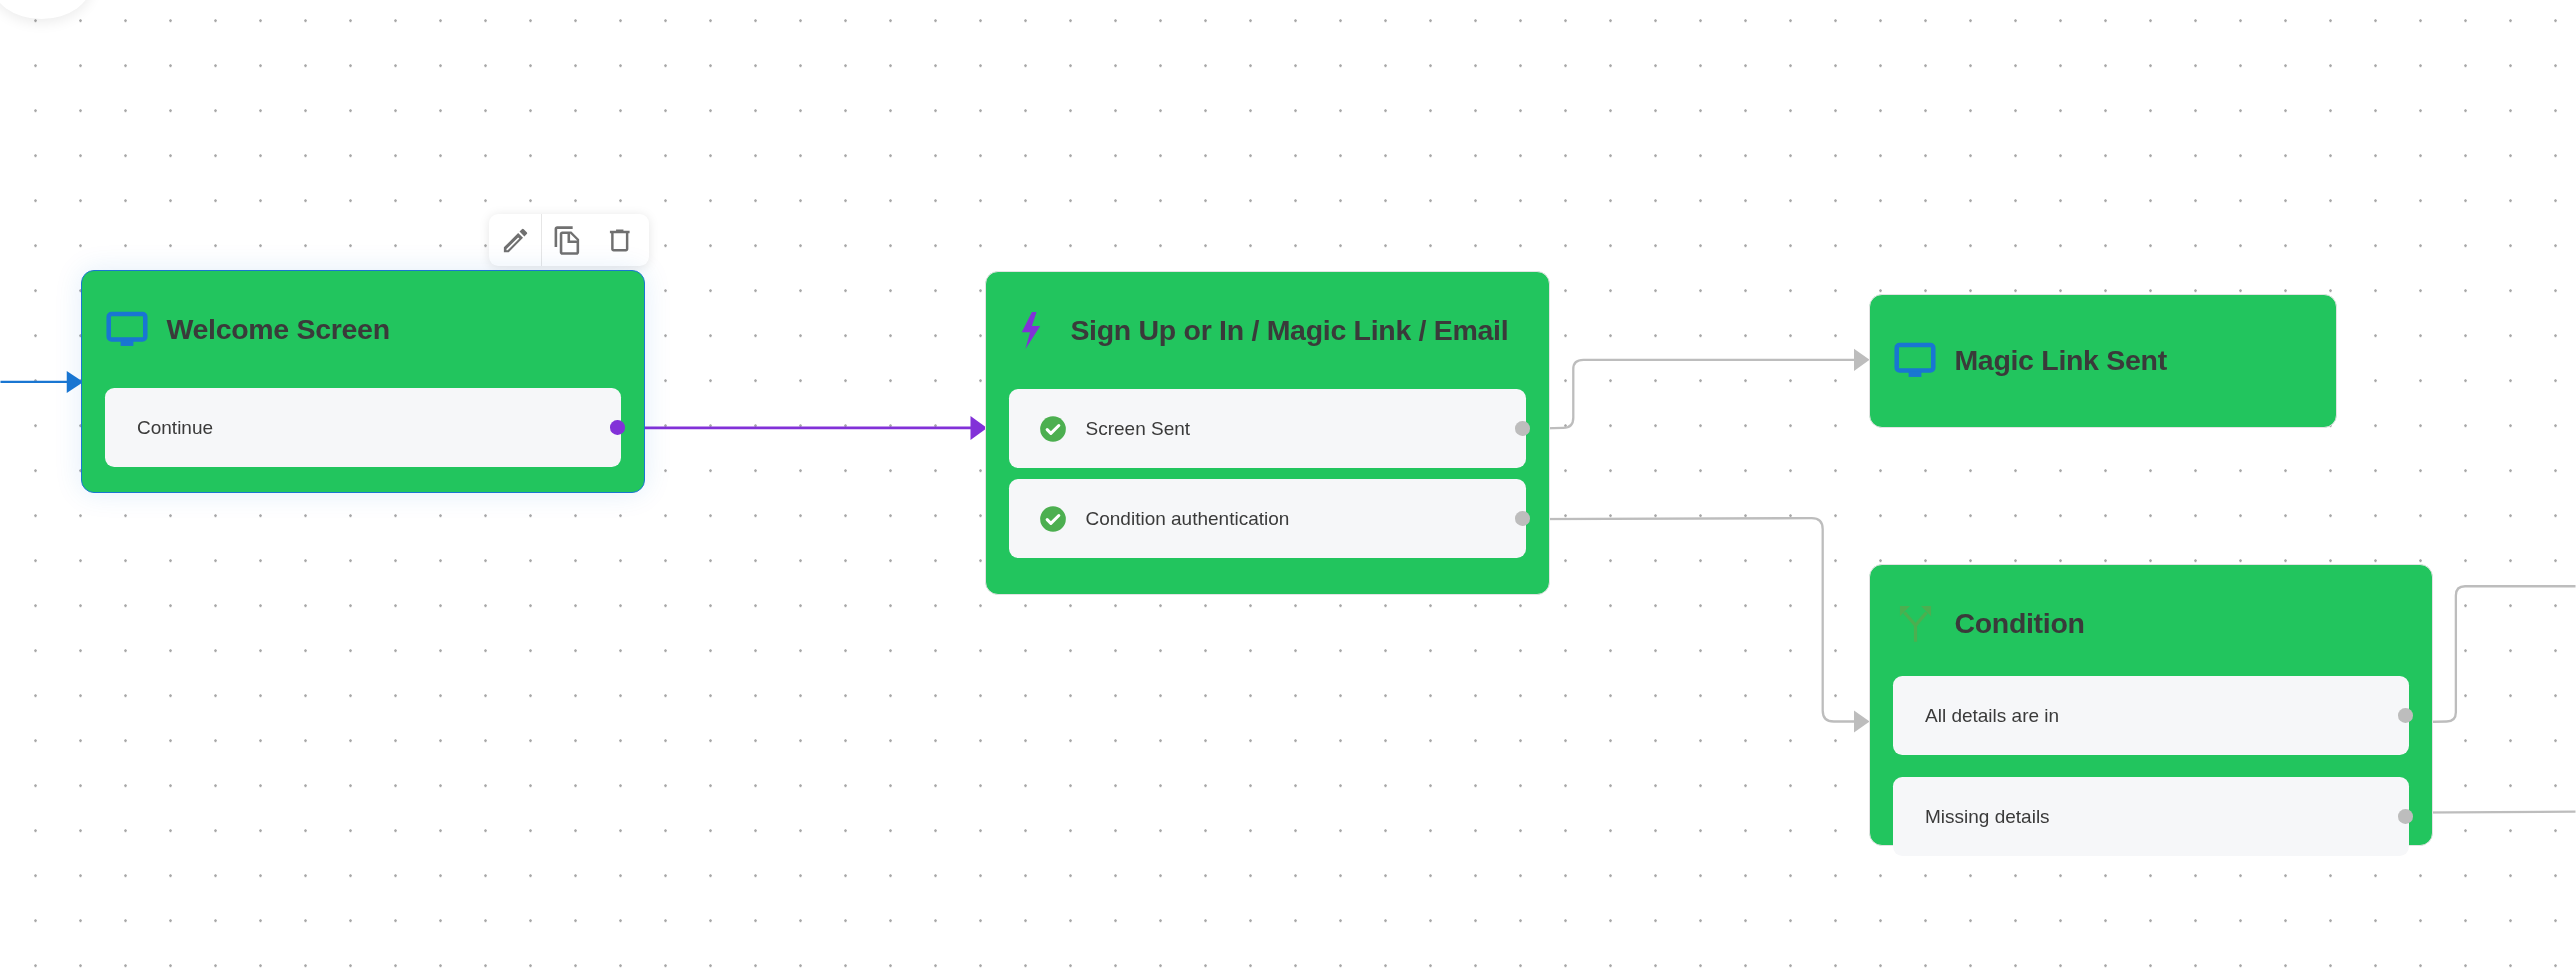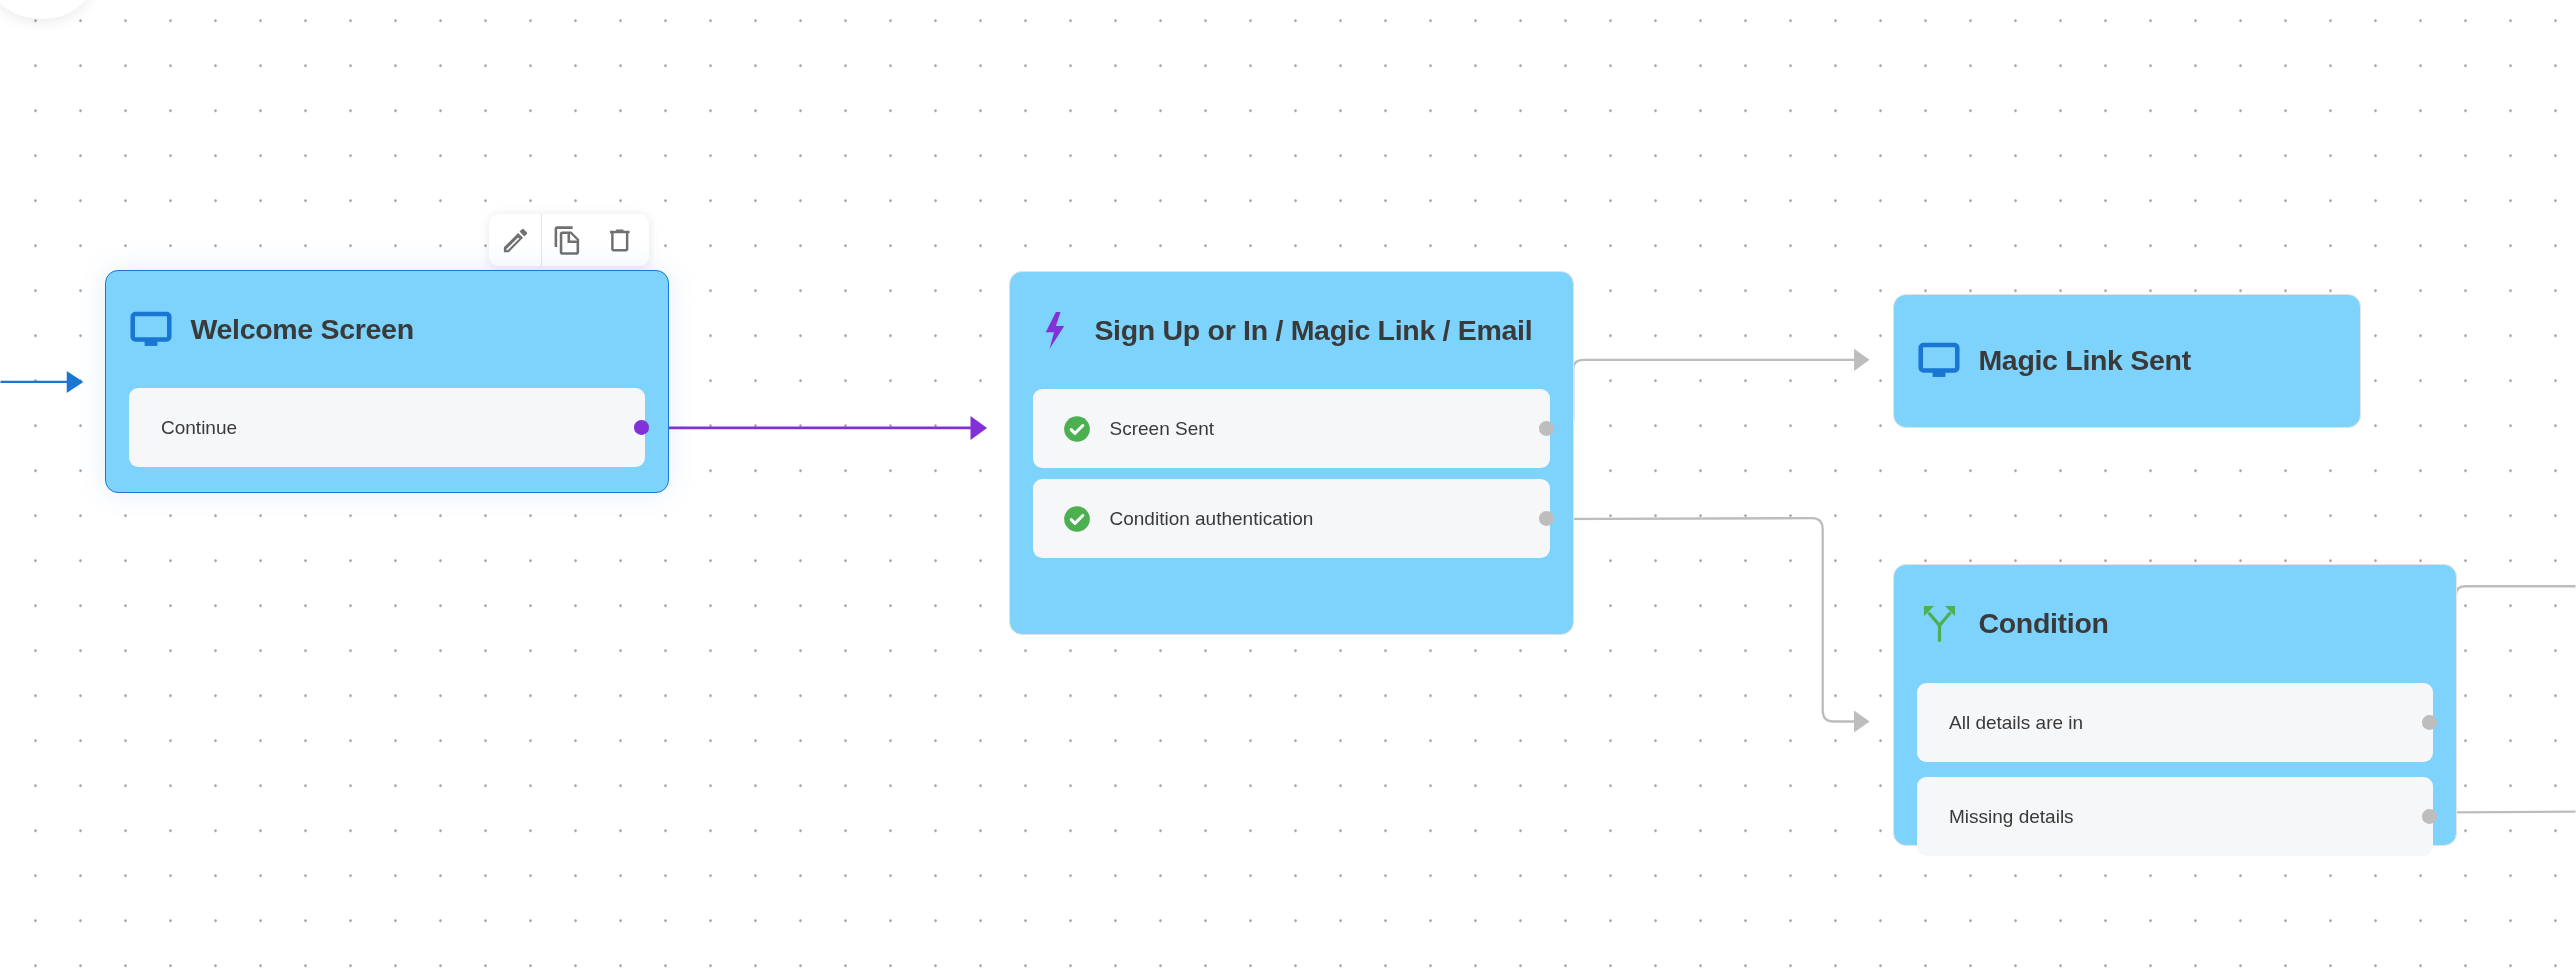--- a/index.html
+++ b/index.html
@@ -12,23 +12,22 @@
     font-family: "Liberation Sans", "DejaVu Sans", sans-serif;
     color: #333333;
   }
   .canvas { position: absolute; inset: 0; }
   svg.edges { position: absolute; left: 0; top: 0; width: 2576px; height: 970px; pointer-events: none; }
   .corner-blob {
     position: absolute; left: -9.2px; top: -55px; width: 101px; height: 74px; border-radius: 50%;
     background: #ffffff; box-shadow: 0 3.7px 13px rgba(0,0,0,0.08);
   }
   .node {
-    position: absolute; background: #7dd3fc; border: 1.8px solid #e3e3e3; border-radius: 13px;
+    position: absolute; background: #22c55e; border: 1.8px solid #e3e3e3; border-radius: 13px;
     box-sizing: border-box;
-    margin-left: 24px;
   }
   .node.selected { border-color: #1976d2; box-shadow: 0 0 28px rgba(25,118,210,0.12); }
   .node-header { position: absolute; left: 24px; top: 37px; display: flex; align-items: center; height: 42px; }
   .node-icon { width: 42px; height: 42px; display: flex; align-items: center; justify-content: center; margin-right: 18.4px; }
   .node-title { font-weight: bold; font-size: 28.5px; color: #3a3a3a; letter-spacing: -0.3px; white-space: nowrap; }
   .row {
     position: absolute; left: 23px; right: 23px; height: 79px; background: #f6f7f9; border-radius: 9.2px;
     display: flex; align-items: center; box-sizing: border-box; padding-left: 32px;
   }
   .row-label { font-size: 19px; color: #3a3a3a; white-space: nowrap; }
@@ -111,21 +110,21 @@
         </svg>
       </div>
       <div class="node-title">Welcome Screen</div>
     </div>
     <div class="row" style="top:117px;">
       <span class="row-label">Continue</span>
       <div class="handle purple" style="right:-3.7px;"></div>
     </div>
   </div>
 
-  <div class="node" style="left:985px; top:271px; width:565px; height:364px;">
+  <div class="node" style="left:985px; top:271px; width:565px; height:324px;">
     <div class="node-header">
       <div class="node-icon">
         <svg width="24" height="37" viewBox="0 0 26 40">
           <polygon points="14,0 3,22 12,22 7,40 23,15 14,15 19,0" fill="#8231d8"></polygon>
         </svg>
       </div>
       <div class="node-title">Sign Up or In / Magic Link / Email</div>
     </div>
     <div class="row" style="top:117px; padding-left:31px;">
       <svg class="row-check" viewBox="0 0 24 24">
@@ -162,21 +161,21 @@
       <div class="node-icon">
         <svg width="33" height="37" viewBox="0 0 36 40">
           <path d="M18 40 L18 22 L6 8" fill="none" stroke="#4caf50" stroke-width="3.5"></path>
           <path d="M18 22 L30 8" fill="none" stroke="#4caf50" stroke-width="3.5"></path>
           <polygon points="1,1 12,1 1,12" fill="#4caf50"></polygon>
           <polygon points="35,1 24,1 35,12" fill="#4caf50"></polygon>
         </svg>
       </div>
       <div class="node-title">Condition</div>
     </div>
-    <div class="row" style="top:118px;">
+    <div class="row" style="top:111px;">
       <span class="row-label">All details are in</span>
       <div class="handle"></div>
     </div>
     <div class="row" style="top:212px;">
       <span class="row-label">Missing details</span>
       <div class="handle"></div>
     </div>
   </div>
 
 </div>

